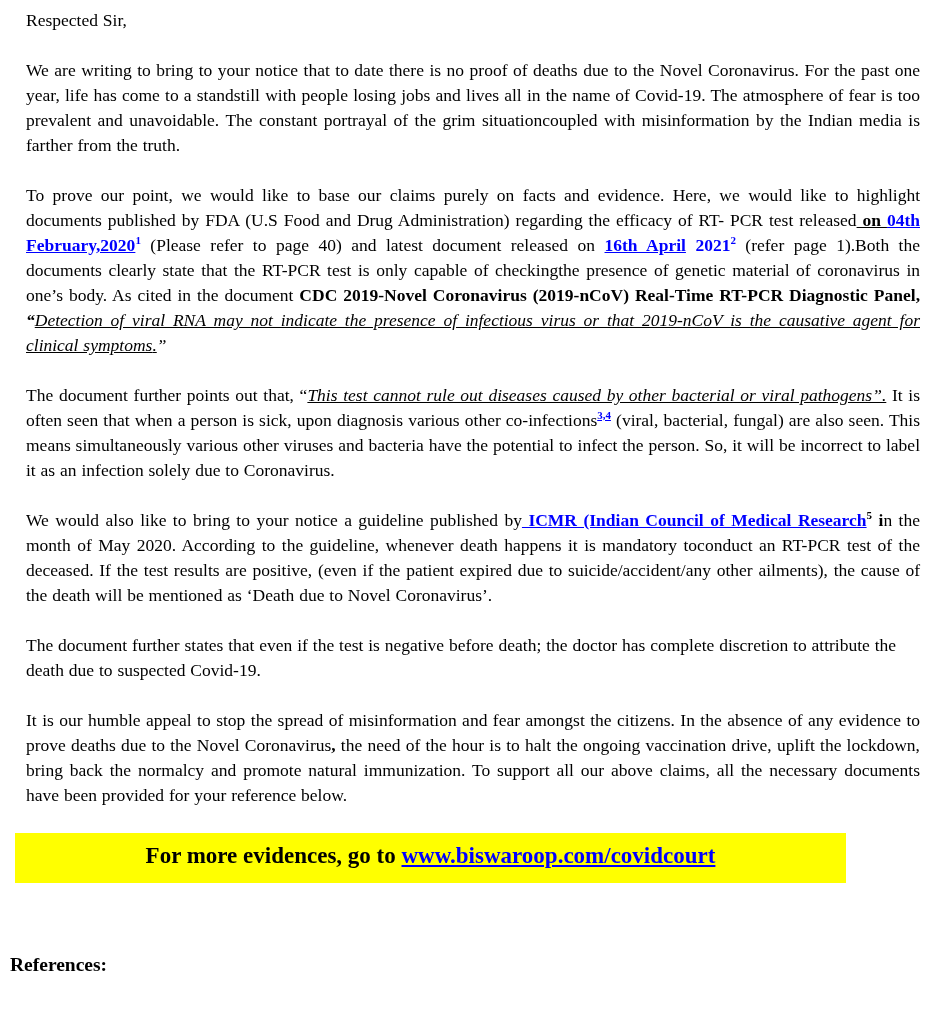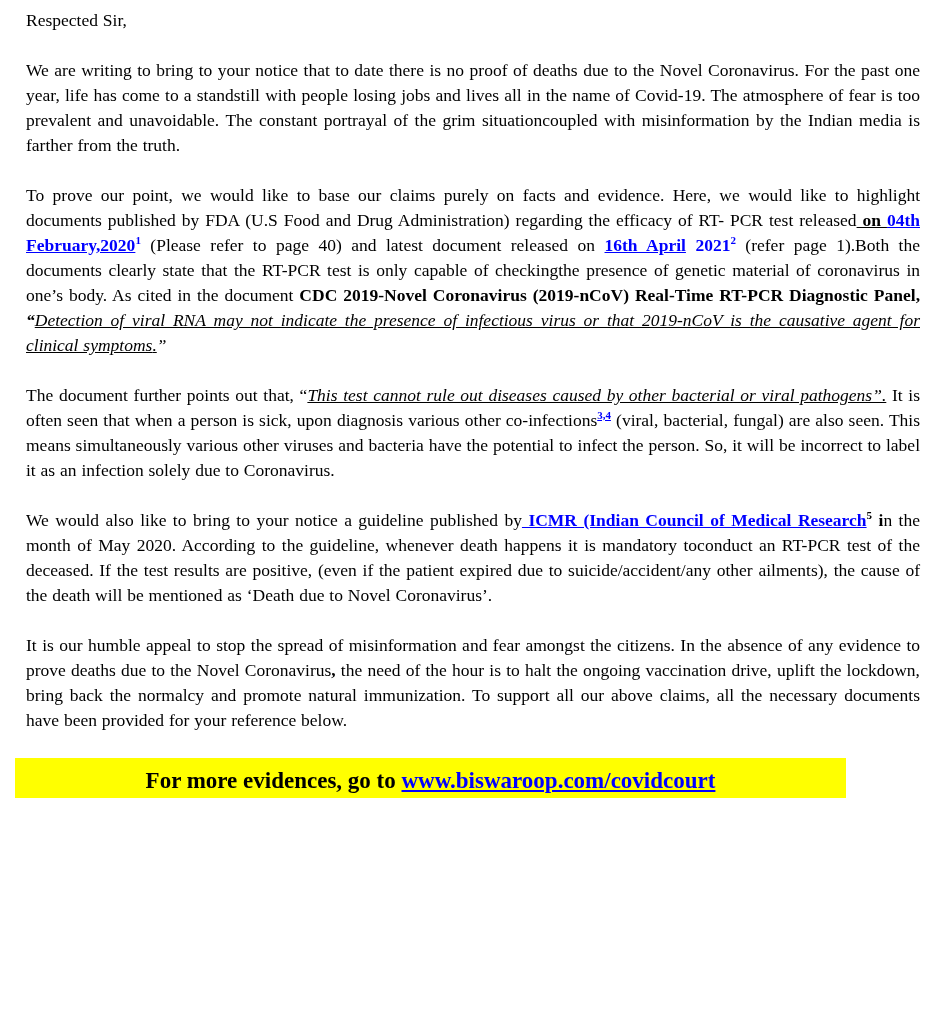--- a/index.html
+++ b/index.html
@@ -33,21 +33,21 @@
   .link { color: #0000ff; }
   a.link { cursor: pointer; }
   .sup {
     vertical-align: super;
     font-size: 11px;
     line-height: 0;
   }
   .banner {
     background: #ffff00;
     width: 831px;
-    height: 40px;
+    height: 50px;
     margin: 14px 0 0 5px;
     text-align: center;
     font-size: 23px;
     line-height: 46px;
     font-weight: 700;
   }
   .references {
     margin: 70px 0 0 0;
     font-size: 19.5px;
     line-height: 24px;
@@ -63,19 +63,21 @@
   <p class="para left"><span>Respected Sir,</span></p>
 
   <p class="para"><span>We are writing to bring to your notice that to date there is no proof of deaths due to the Novel Coronavirus. For the past one year, life has come to a standstill with people losing jobs and lives all in the name of Covid-19. The atmosphere of fear is too prevalent and unavoidable. The constant portrayal of the grim situationcoupled with misinformation by the Indian media is farther from the truth.</span></p>
 
   <p class="para"><span>To prove our point, we would like to base our claims purely on facts and evidence. Here, we would like to highlight documents published by FDA (U.S Food and Drug Administration) regarding the efficacy of RT- PCR test released</span><span class="b u"> on </span><a class="b u link">04th February,2020</a><a class="b sup link">1</a><span> (Please refer to page 40) and latest document released on </span><a class="b u link">16th April</a><a class="b link"> 2021</a><a class="b sup link">2</a><span> (refer page 1).Both the documents clearly state that the RT-PCR test is only capable of checkingthe presence of genetic material of coronavirus in one’s body. As cited in the document </span><span class="b">CDC 2019-Novel Coronavirus (2019-nCoV) Real-Time RT-PCR Diagnostic Panel, </span><span class="b i">“</span><span class="i u">Detection of viral RNA may not indicate the presence of infectious virus or that 2019-nCoV is the causative agent for clinical symptoms</span><span class="i u">.</span><span class="i">”</span></p>
 
   <p class="para"><span>The document further points out that, “</span><span class="i u">This test cannot rule out diseases caused by other bacterial or viral pathogens”.</span><span> It is often seen that when a person is sick, upon diagnosis various other co-infections</span><a class="b u sup link">3,4</a><span> (viral, bacterial, fungal) are also seen. This means simultaneously various other viruses and bacteria have the potential to infect the person. So, it will be incorrect to label it as an infection solely due to Coronavirus.</span></p>
 
   <p class="para"><span>We would also like to bring to your notice a guideline published by</span><a class="b u link"> ICMR (Indian Council of Medical Research</a><span class="b sup">5</span><span> </span><span class="b">i</span><span>n the month of May 2020. According to the guideline, whenever death happens it is mandatory toconduct an RT-PCR test of the deceased. If the test results are positive, (even if the patient expired due to suicide/accident/any other ailments), the cause of the death will be mentioned as ‘Death due to Novel Coronavirus’.</span></p>
 
+  <p class="para left"><span>The document further states that even if the test is negative before death; the doctor has complete discretion to attribute the death due to suspected Covid-19.</span></p>
 
   <p class="para"><span>It is our humble appeal to stop the spread of misinformation and fear amongst the citizens. In the absence of any evidence to prove deaths due to the Novel Coronavirus</span><span class="b">,</span><span> the need of the hour is to halt the ongoing vaccination drive, uplift the lockdown, bring back the normalcy and promote natural immunization. To support all our above claims, all the necessary documents have been provided for your reference below.</span></p>
 
   <div class="banner"><span class="b">For more evidences, go to </span><a class="b u link">www.biswaroop.com/covidcourt</a></div>
 
+  <p class="references">References:</p>
 
 </div>
 
 </body></html>

